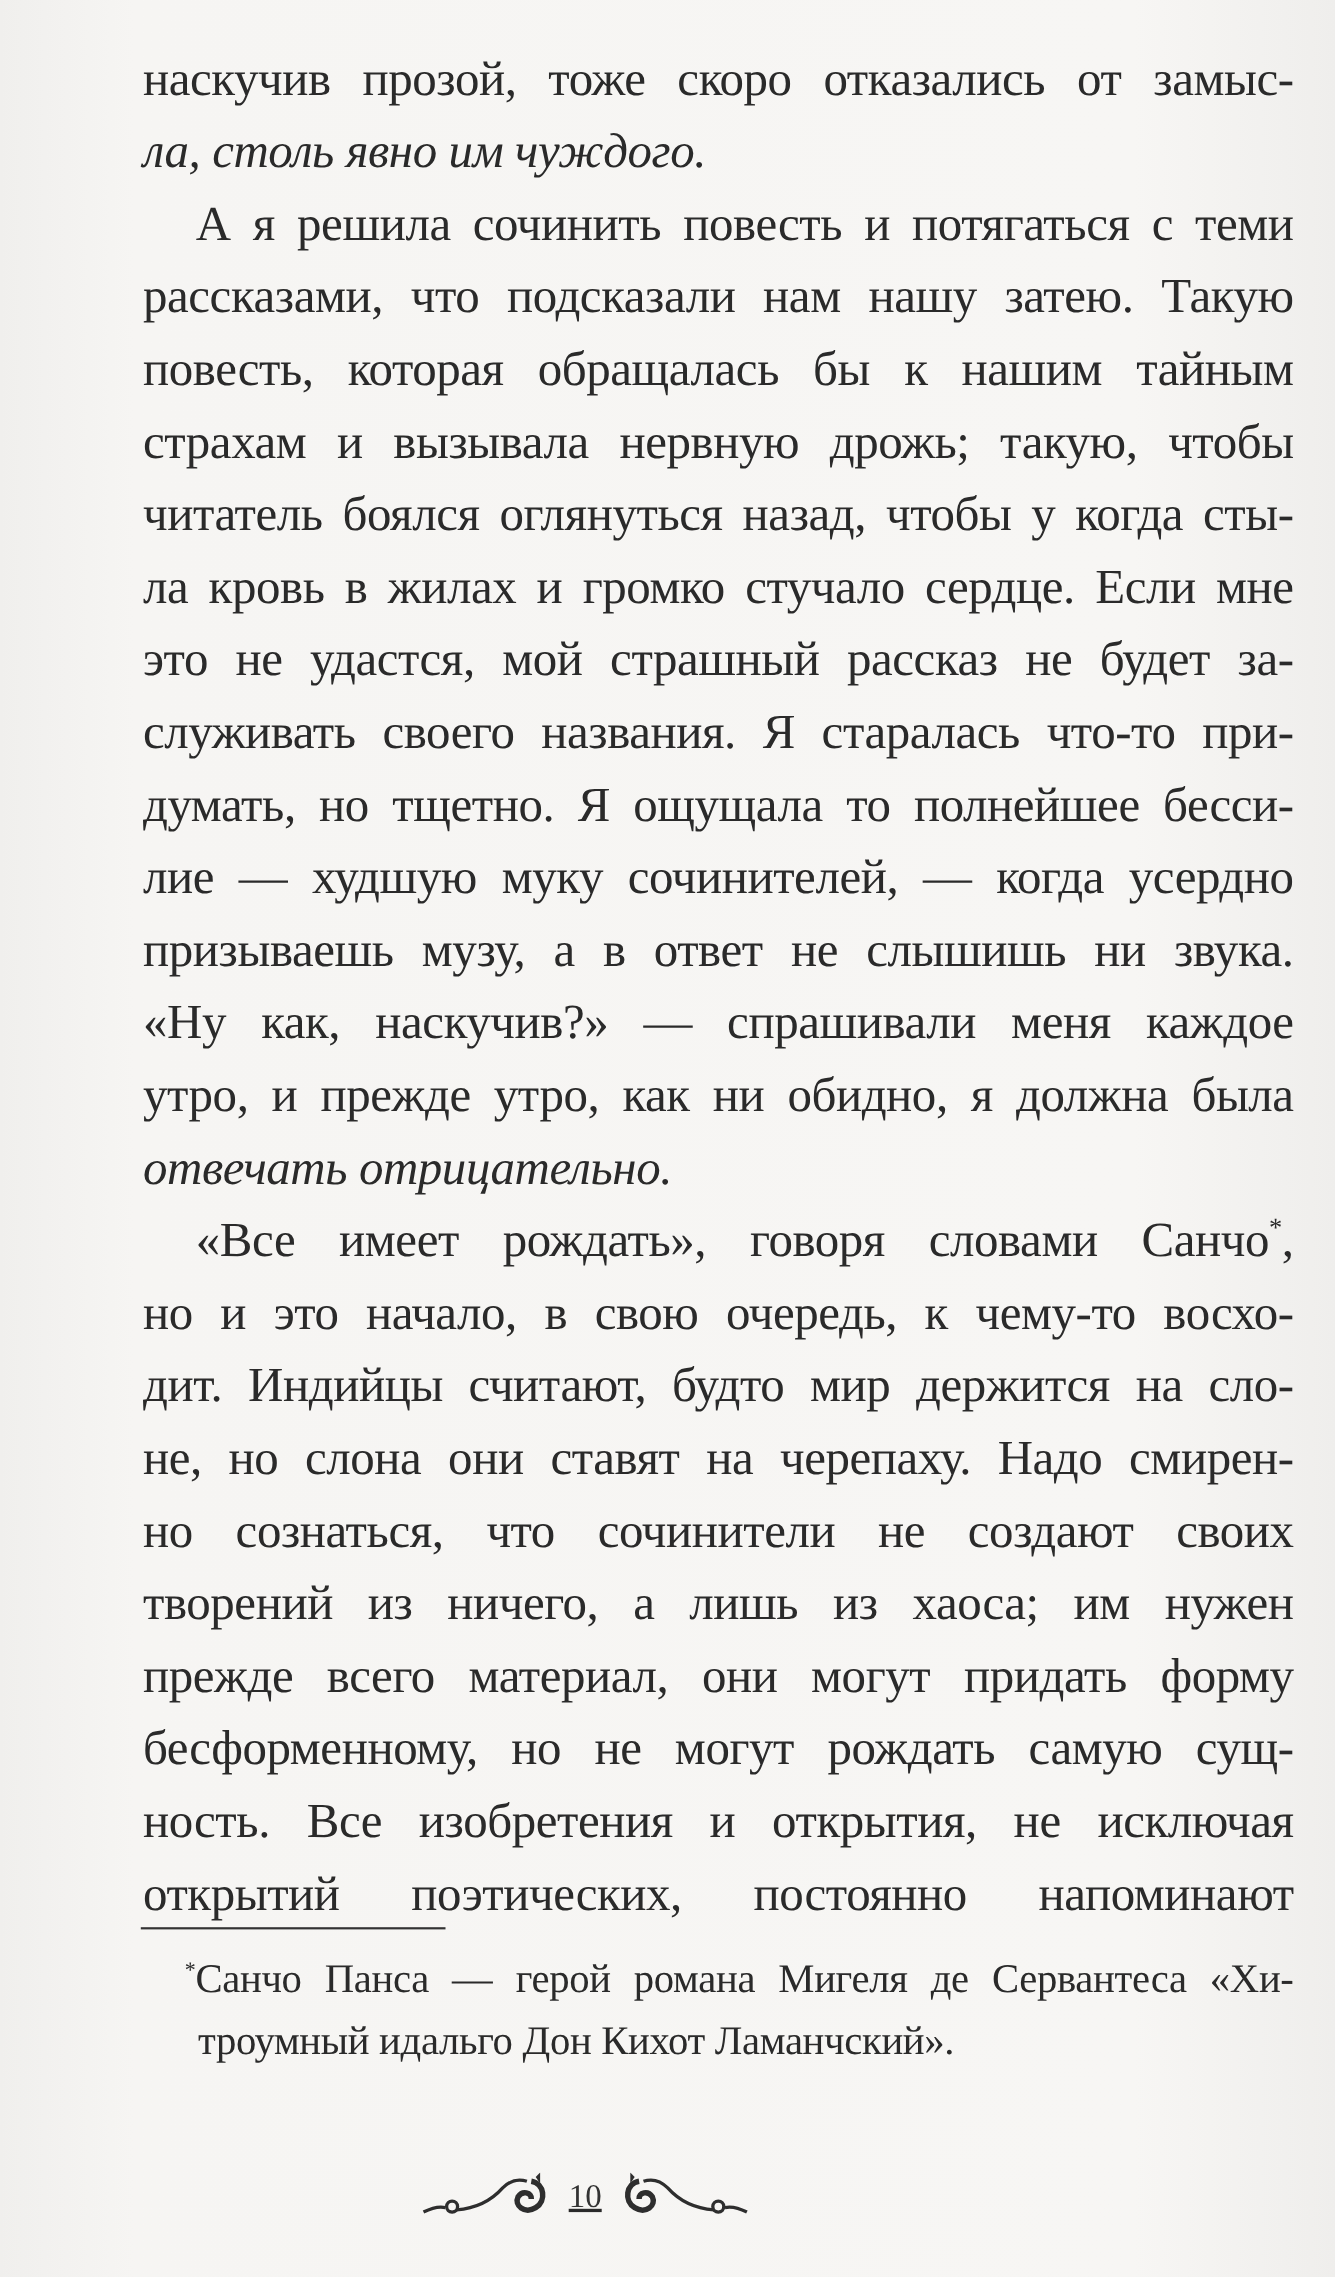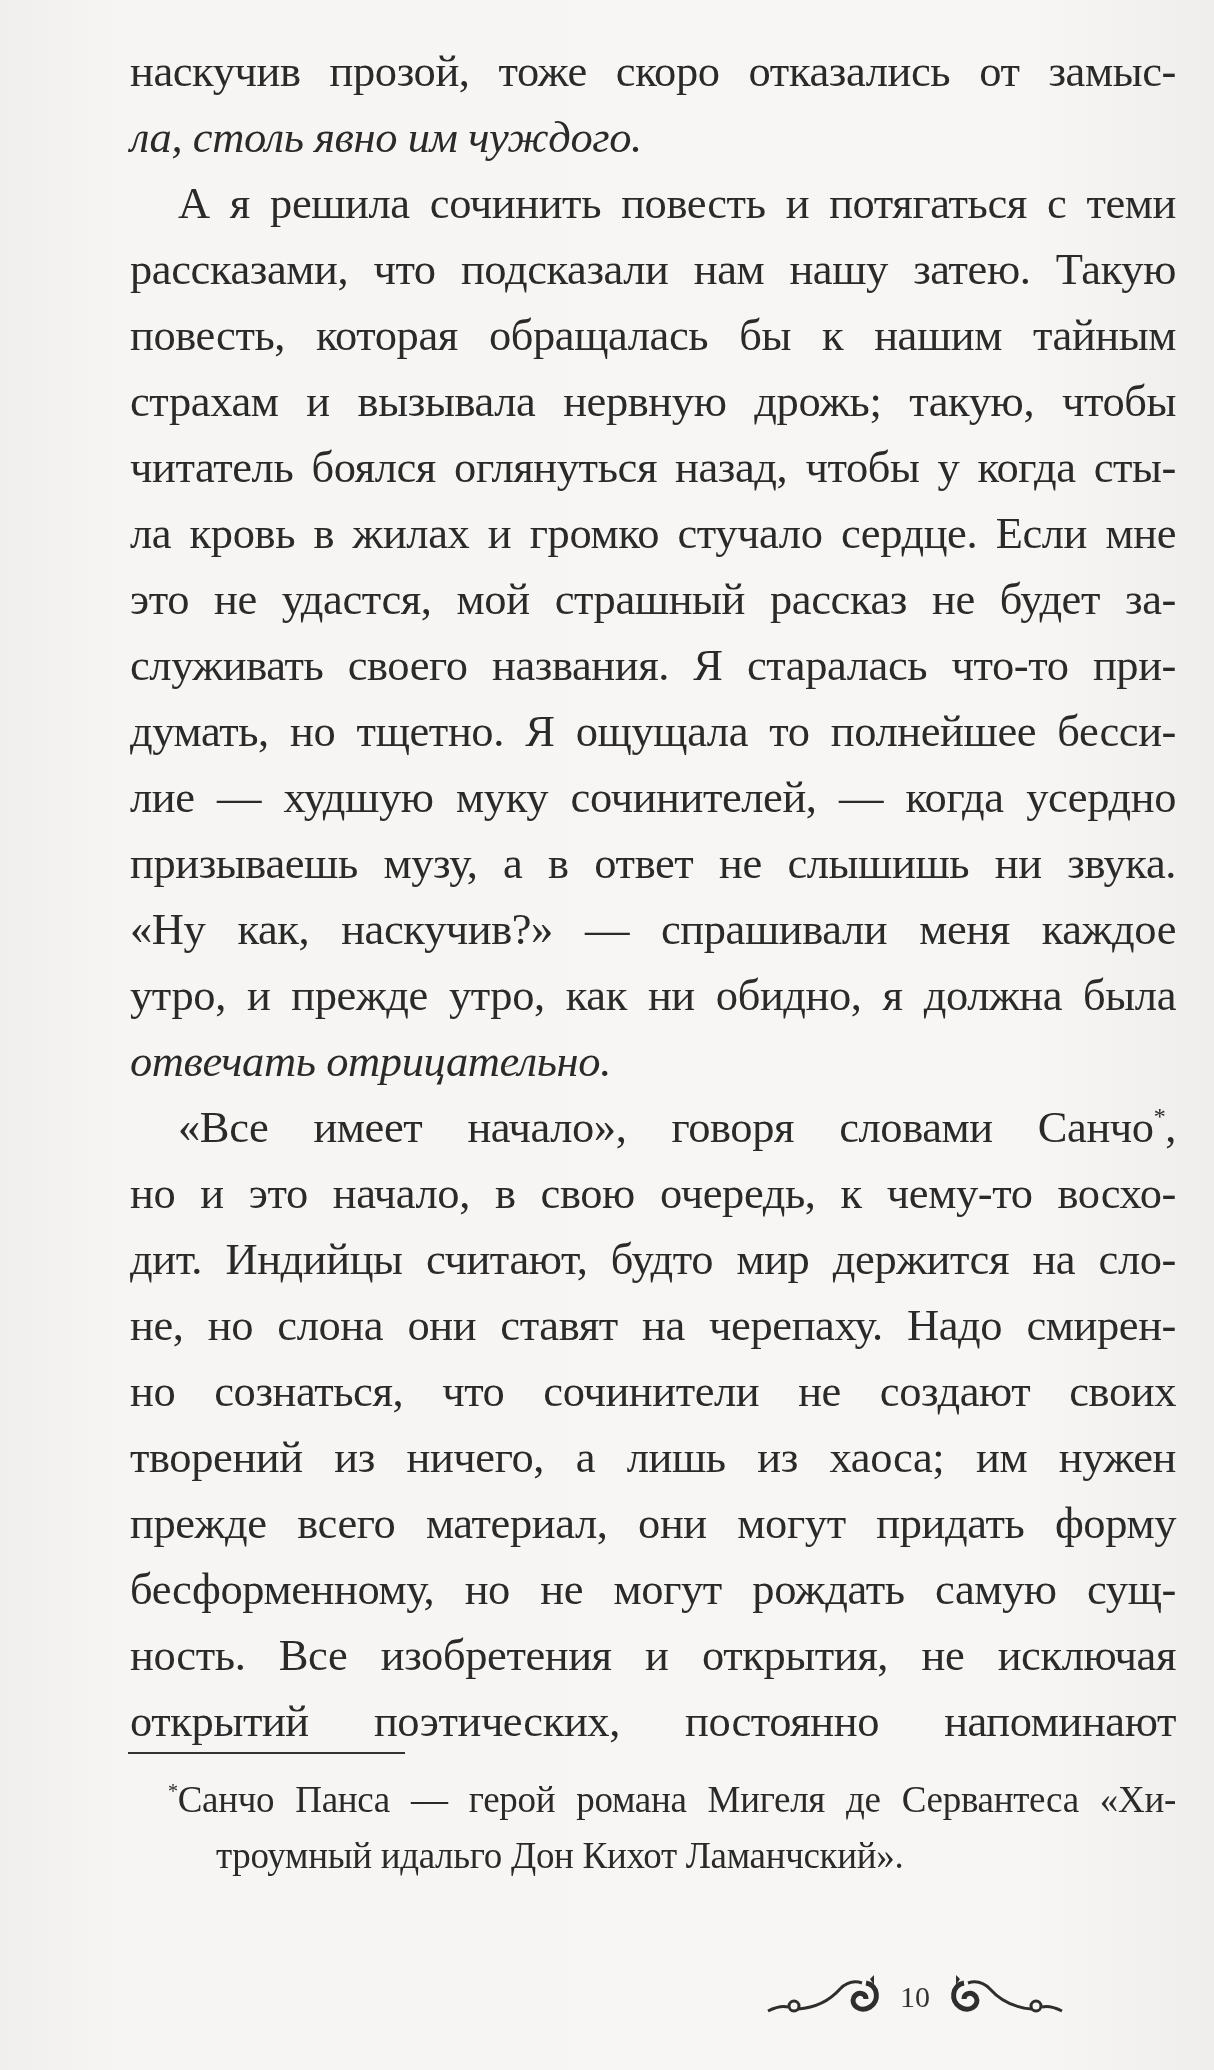--- a/index.html
+++ b/index.html
@@ -64,37 +64,37 @@
       line-height: 56px;
       white-space: nowrap;
       text-align: justify;
       text-align-last: justify;
       letter-spacing: -0.3px;
     }
     .footnote.f2 {
       left: 180px;
       width: auto;
       text-align-last: left;
-      margin-left: 36px;
     }
     .footnote .fn-sup {
       font-size: 20px;
       vertical-align: 14px;
       line-height: 0;
     }
     .folio {
       position: absolute;
       left: 0;
       top: 1972px;
       width: 1064px;
       height: 50px;
       display: flex;
       align-items: center;
-      justify-content: flex-end;
+      justify-content: center;
       gap: 14px;
+      text-decoration: underline;
     }
     .page-number {
       font-size: 30px;
       color: #333;
       line-height: 40px;
     }
     .ornament svg {
       display: block;
     }
   </style>
@@ -111,21 +111,21 @@
   <div class="line" style="top:396px">читатель боялся оглянуться назад, чтобы у когда сты-</div>
   <div class="line" style="top:462px">ла кровь в жилах и громко стучало сердце. Если мне</div>
   <div class="line" style="top:528px">это не удастся, мой страшный рассказ не будет за-</div>
   <div class="line" style="top:594px">служивать своего названия. Я старалась что-то при-</div>
   <div class="line" style="top:660px">думать, но тщетно. Я ощущала то полнейшее бесси-</div>
   <div class="line" style="top:726px">лие — худшую муку сочинителей, — когда усердно</div>
   <div class="line" style="top:792px">призываешь музу, а в ответ не слышишь ни звука.</div>
   <div class="line" style="top:858px">«Ну как, наскучив?» — спрашивали меня каждое</div>
   <div class="line" style="top:924px">утро, и прежде утро, как ни обидно, я должна была</div>
   <div class="line last" style="top:990px">отвечать отрицательно.</div>
-  <div class="line indent" style="top:1056px"><span>«Все имеет начало», говоря словами Санчо</span><sup class="fn-mark">*</sup><span>,</span></div>
+  <div class="line indent" style="top:1056px"><span>«Все имеет рождать», говоря словами Санчо</span><sup class="fn-mark">*</sup><span>,</span></div>
   <div class="line" style="top:1122px">но и это начало, в свою очередь, к чему-то восхо-</div>
   <div class="line" style="top:1188px">дит. Индийцы считают, будто мир держится на сло-</div>
   <div class="line" style="top:1254px">не, но слона они ставят на черепаху. Надо смирен-</div>
   <div class="line" style="top:1320px">но сознаться, что сочинители не создают своих</div>
   <div class="line" style="top:1386px">творений из ничего, а лишь из хаоса; им нужен</div>
   <div class="line" style="top:1452px">прежде всего материал, они могут придать форму</div>
   <div class="line" style="top:1518px">бесформенному, но не могут рождать самую сущ-</div>
   <div class="line" style="top:1584px">ность. Все изобретения и открытия, не исключая</div>
   <div class="line" style="top:1650px">открытий поэтических, постоянно напоминают</div>
 </div>

